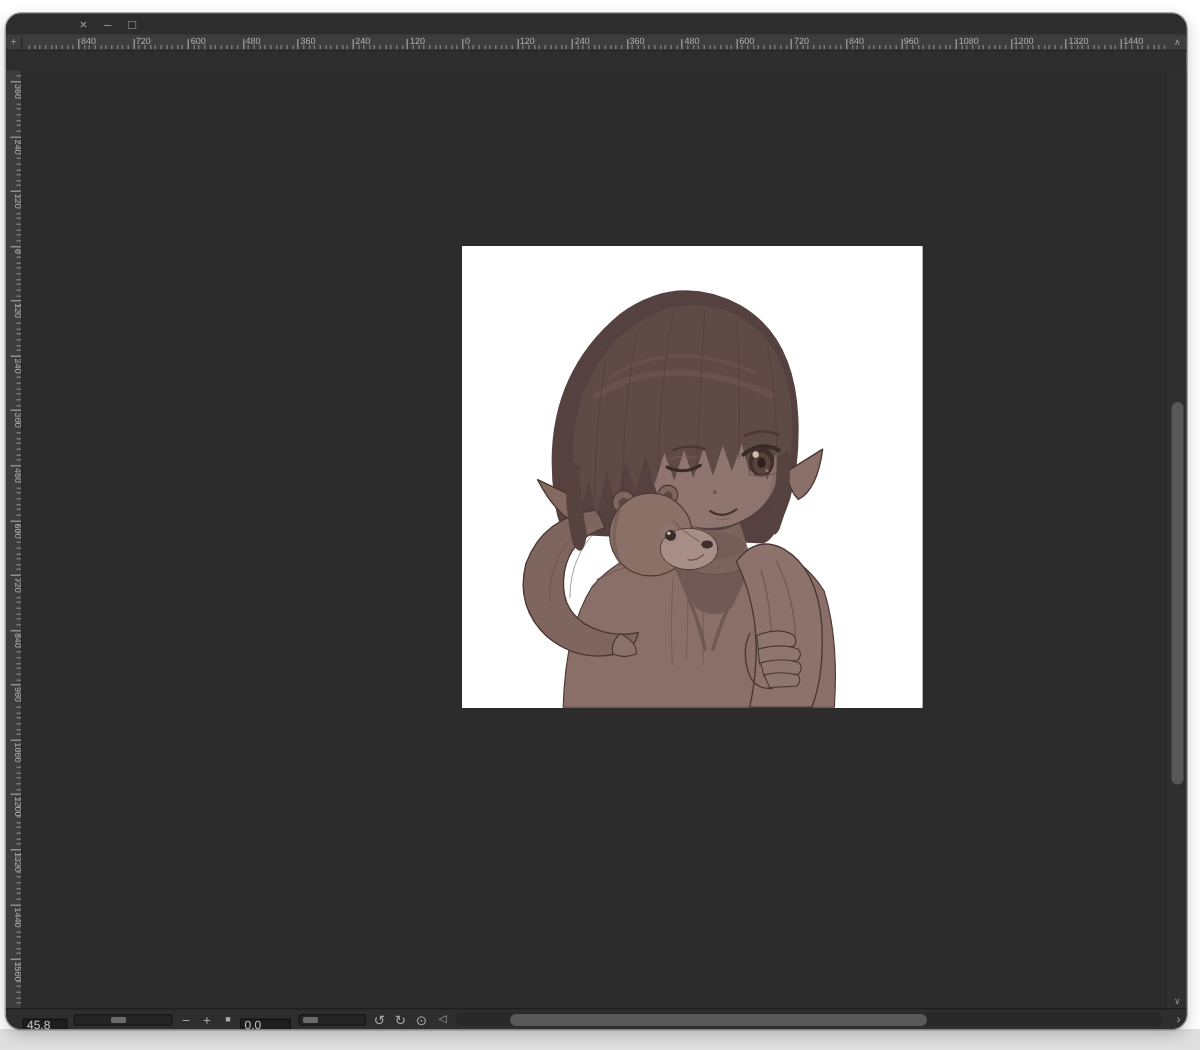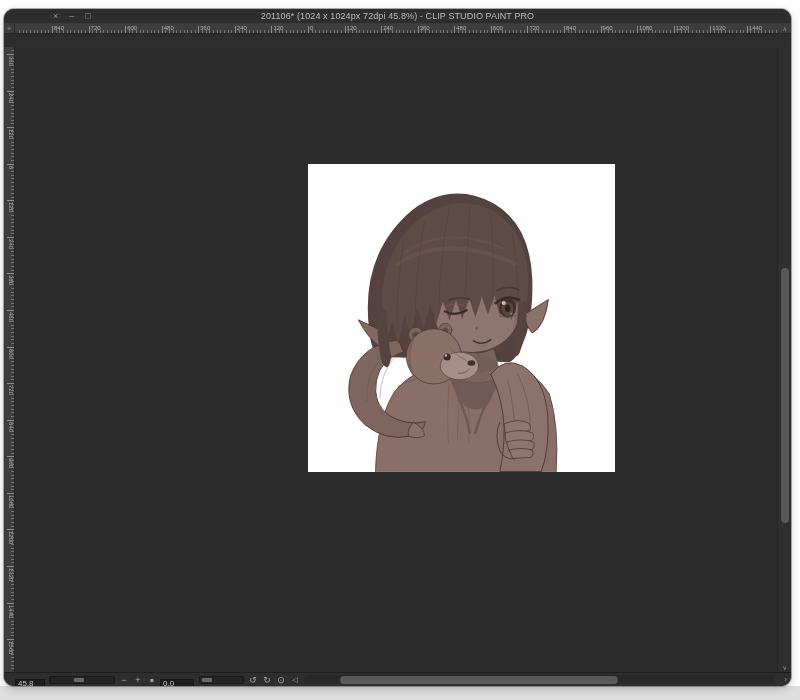--- a/index.html
+++ b/index.html
@@ -98,21 +98,20 @@
 <div class="below-strip"></div>
 
 <div class="window">
 
   <div class="titlebar">
     <div class="winctrls">
       <span>×</span>
       <span>–</span>
       <span>□</span>
     </div>
-    <div class="title">201106* (1024 x 1024px 72dpi 45.8%)  - CLIP STUDIO PAINT PRO</div>
   </div>
 
 
   <div class="rulerrow">
     <div class="rcorner">+</div>
     <div class="hruler">
         <div class="tick minor" style="left:4.087px"></div>
         <div class="tick minor" style="left:7.744px"></div>
         <div class="tick minor" style="left:11.401px"></div>
         <div class="tick minor" style="left:15.058px"></div>

